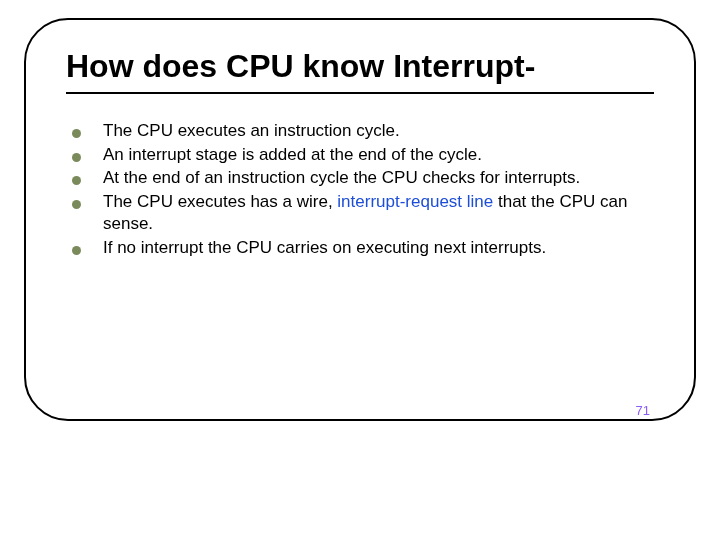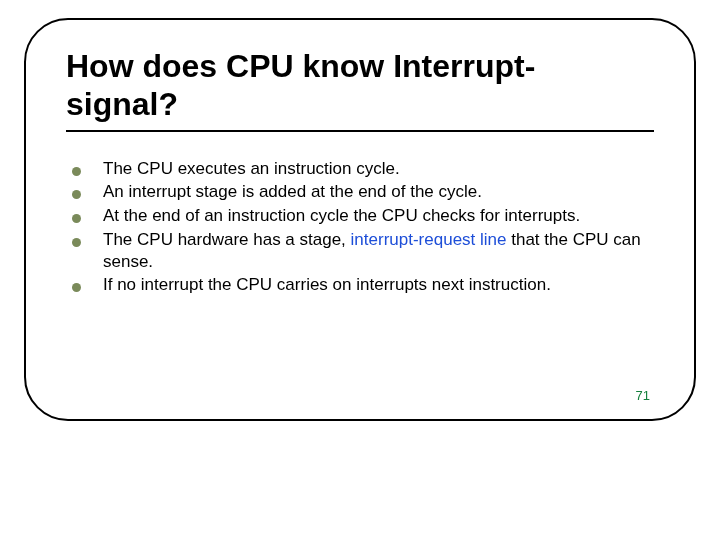--- a/index.html
+++ b/index.html
@@ -54,33 +54,32 @@
     background: #7a8a5a;
     flex: 0 0 9px;
     margin-top: 9px;
     margin-right: 22px;
   }
   .txt { flex: 1; }
   .hl { color: #1d4ed8; }
   .pagenum {
     position: absolute;
     right: 44px;
-    bottom: 16px;
+    bottom: 1px;
     font-size: 13px;
-    color: #15803d;
+    color: #8b5cf6;
   }
 </style>
 </head>
 <body>
 
 <div class="slide">
   <div class="frame">
     <h1 class="title">
       <span>How does CPU know Interrupt-</span><br>
-      <span>signal?</span>
     </h1>
     <hr class="rule">
     <ul class="bullets">
       <li>
         <span class="dot"></span>
         <span class="txt">
           <span>The CPU executes an instruction cycle.</span><span class="hl"></span><span></span>
         </span>
       </li>
       <li>
@@ -91,25 +90,25 @@
       </li>
       <li>
         <span class="dot"></span>
         <span class="txt">
           <span>At the end of an instruction cycle the CPU checks for interrupts.</span><span class="hl"></span><span></span>
         </span>
       </li>
       <li>
         <span class="dot"></span>
         <span class="txt">
-          <span>The CPU hardware has a stage, </span><span class="hl">interrupt-request line</span><span> that the CPU can sense.</span>
+          <span>The CPU executes has a wire, </span><span class="hl">interrupt-request line</span><span> that the CPU can sense.</span>
         </span>
       </li>
       <li>
         <span class="dot"></span>
         <span class="txt">
-          <span>If no interrupt the CPU carries on interrupts next instruction.</span><span class="hl"></span><span></span>
+          <span>If no interrupt the CPU carries on executing next interrupts.</span><span class="hl"></span><span></span>
         </span>
       </li>
     </ul>
     <div class="pagenum">71</div>
   </div>
 </div>
 
 </body></html>

